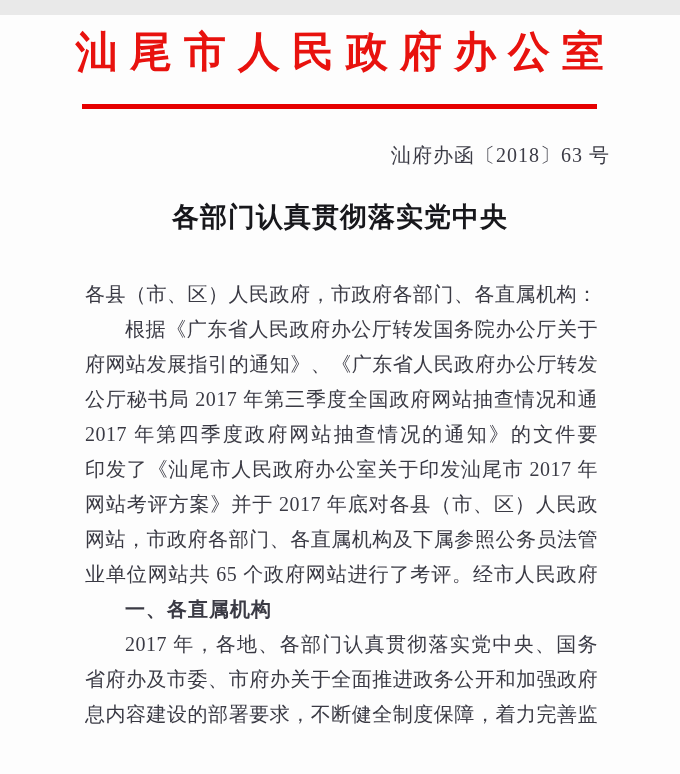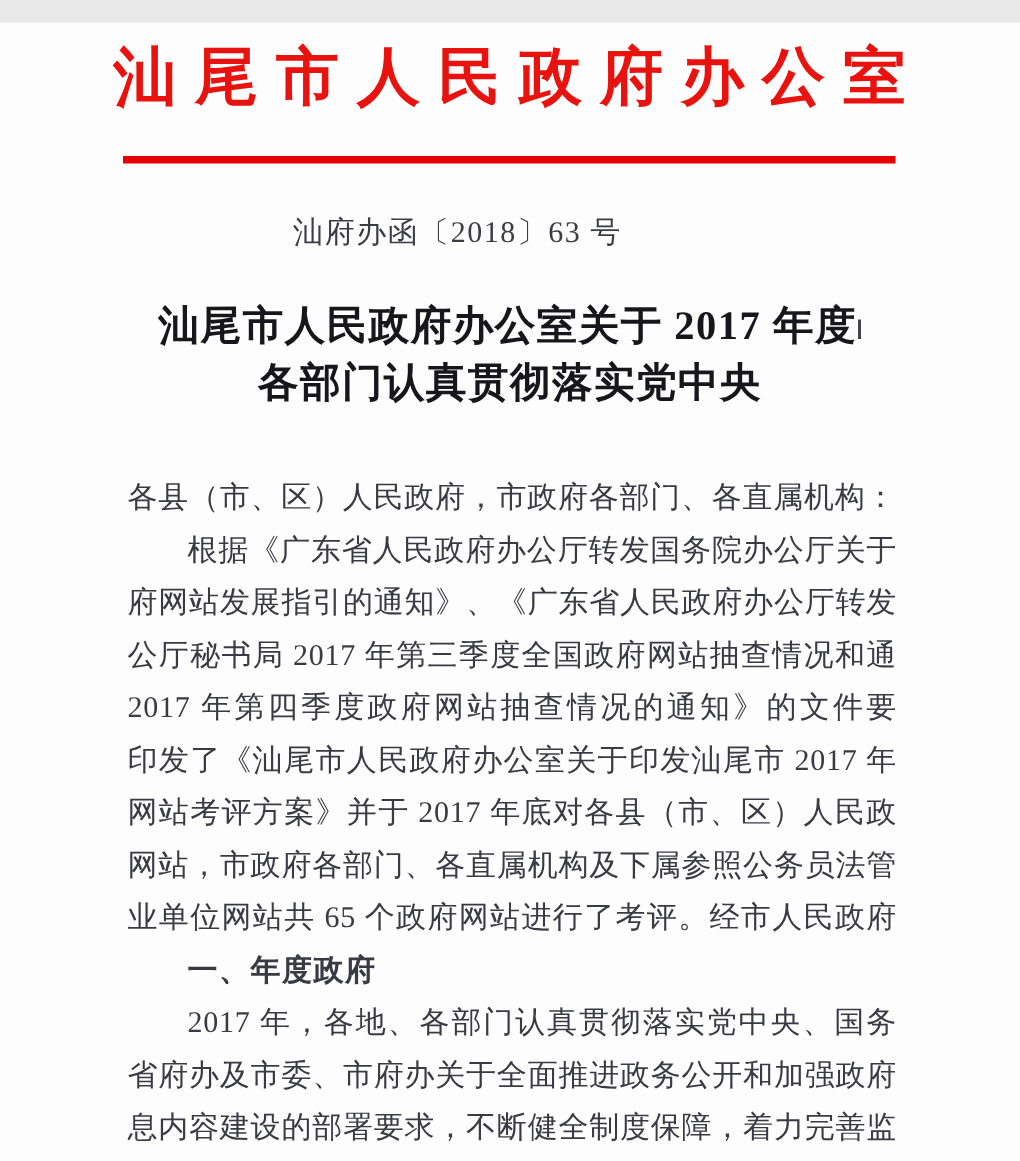--- a/index.html
+++ b/index.html
@@ -27,21 +27,21 @@
   .red-rule {
     margin: 27px 0 0 82px;
     width: 515px;
     height: 5px;
     background: var(--rule, #e60000);
   }
   
   .doc-number {
     margin-top: 34px;
     padding-right: 70px;
-    text-align: center;
+    text-align: right;
     font-size: 20px;
     letter-spacing: 1px;
     color: var(--ink-soft, #3c3c46);
     line-height: 24px;
   }
   
   .doc-title {
     margin: 31px 0 0 0;
     text-align: center;
     font-size: 27px;
@@ -89,33 +89,32 @@
 <div class="page">
 
   <div>
     <div class="office-name">汕尾市人民政府办公室</div>
     <div class="red-rule"></div>
   </div>
 
   <div class="doc-number">汕府办函〔2018〕63 号</div>
 
   <div class="doc-title">
-    <div class="title-row"><span>汕尾市人民政府办公室关于 2017 年度</span><span class="cursor-mark"></span></div>
     <div class="title-row">各部门认真贯彻落实党中央</div>
   </div>
 
   <div class="doc-body" id="body-lines">
       <div class="line">各县（市、区）人民政府，市政府各部门、各直属机构：</div>
       <div class="line indent stretch">根据《广东省人民政府办公厅转发国务院办公厅关于印发政</div>
       <div class="line stretch">府网站发展指引的通知》、《广东省人民政府办公厅转发国务院办</div>
       <div class="line stretch">公厅秘书局 2017 年第三季度全国政府网站抽查情况和通报我省</div>
       <div class="line stretch">2017 年第四季度政府网站抽查情况的通知》的文件要求，市府办</div>
       <div class="line stretch">印发了《汕尾市人民政府办公室关于印发汕尾市 2017 年度政府</div>
       <div class="line stretch">网站考评方案》并于 2017 年底对各县（市、区）人民政府门户</div>
       <div class="line stretch">网站，市政府各部门、各直属机构及下属参照公务员法管理的事</div>
       <div class="line stretch">业单位网站共 65 个政府网站进行了考评。经市人民政府同意，</div>
-      <div class="line indent bold">一、年度政府</div>
+      <div class="line indent bold">一、各直属机构</div>
       <div class="line indent stretch">2017 年，各地、各部门认真贯彻落实党中央、国务院、省委、</div>
       <div class="line stretch">省府办及市委、市府办关于全面推进政务公开和加强政府网站信</div>
       <div class="line stretch">息内容建设的部署要求，不断健全制度保障，着力完善监管机制，</div>
     </div>
 
 </div>
 
 </body></html>

